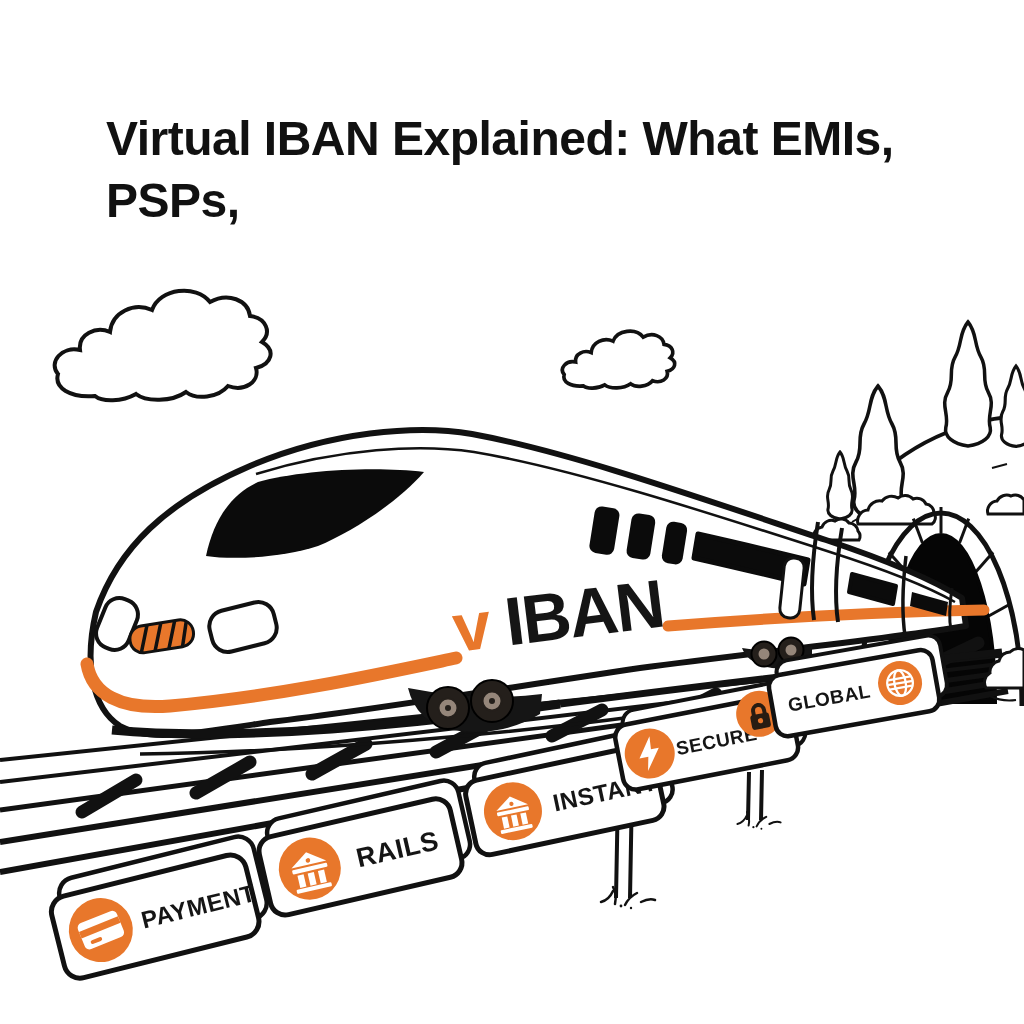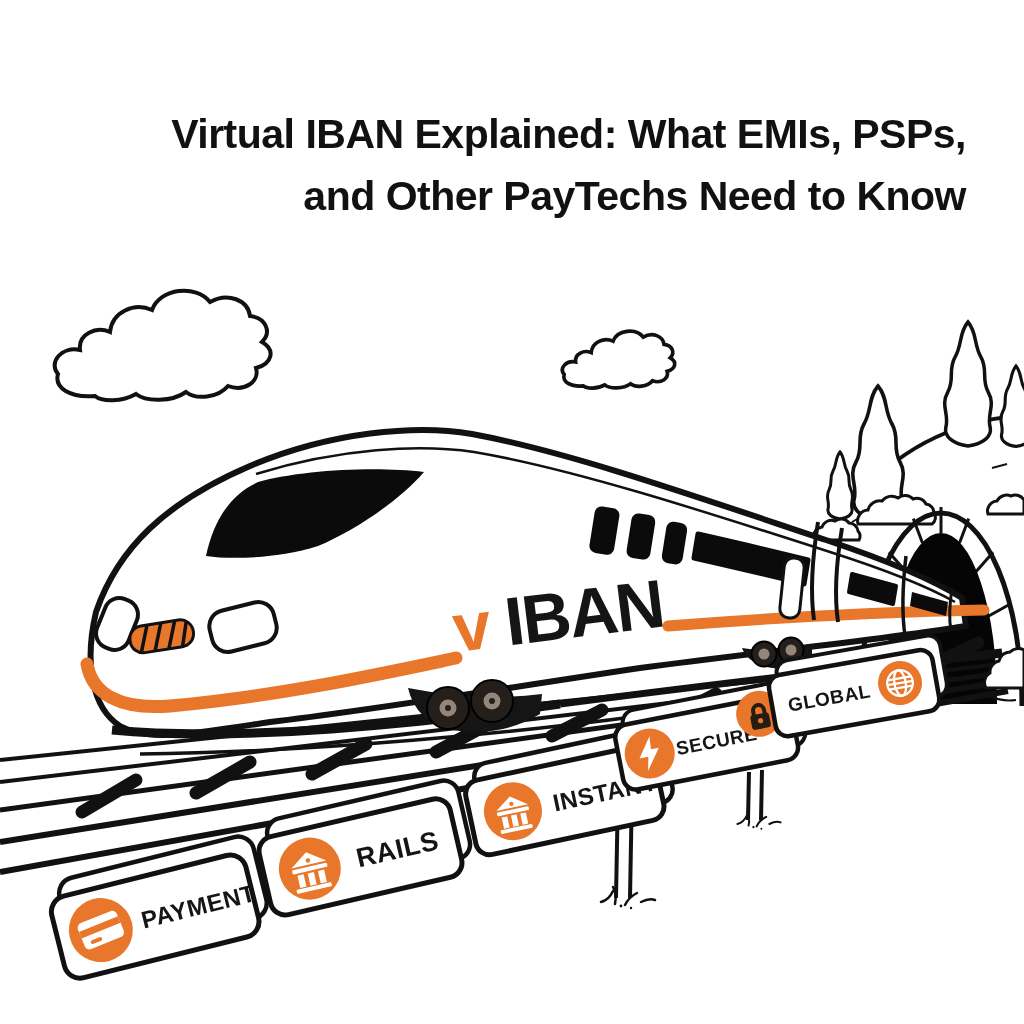--- a/index.html
+++ b/index.html
@@ -1,36 +1,35 @@
 <!DOCTYPE html>
 <html style="--accent: #E8772B; --ink: #111111; --bg: #FFFFFF;"><head>
 <meta charset="utf-8">
 <style>
   html,body{margin:0;padding:0;background:#fff;}
   .canvas{position:relative;width:1024px;height:1024px;background:var(--bg,#fff);overflow:hidden;
           font-family:"Liberation Sans",sans-serif;}
   .title{position:absolute;left:106px;top:76px;width:860px;color:var(--ink,#111);
-         font-weight:bold;font-size:41px;line-height:62px;letter-spacing:-0.5px;text-align:right;}
+         font-weight:bold;font-size:48px;line-height:62px;letter-spacing:-0.5px;}
   .title span{display:block;}
   svg text{font-family:"Liberation Sans",sans-serif;font-weight:bold;}
   .ln{stroke:#111;fill:none;}
   .outline{fill:#fff;stroke:#111;}
   .fillink{fill:#0b0b0b;}
   .accent-fill{fill:var(--accent,#E8772B);}
   .accent-stroke{stroke:var(--accent,#E8772B);fill:none;}
   .sign-label{fill:#151515;letter-spacing:0.5px;}
 </style>
 </head>
 <body>
 
 <div class="canvas">
 
   <h1 class="title">
     <span>Virtual IBAN Explained: What EMIs, PSPs,</span>
-    <span>and Other PayTechs Need to Know</span>
   </h1>
 
   <svg style="position:absolute;left:0;top:280px;" width="1024" height="744" viewBox="0 280 1024 744">
 
     <defs>
       <path id="cloud" d="M 95 396 C 70 398 54 388 58 374 C 48 362 62 346 80 350 C 78 334 96 326 110 332
         C 112 312 134 302 152 310 C 160 288 196 284 210 302 C 228 292 248 300 250 316 C 266 318 272 332 262 342
         C 276 350 272 364 256 368 C 260 382 244 392 228 386 C 218 398 196 400 186 392 C 172 402 146 402 136 394
         C 122 402 102 402 95 396 Z"></path>
       <path id="cypress" d="M 0 0 C 5 6 3 12 7 19 C 11 26 7 31 11 38 C 15 45 10 50 12 57 C 13 62 8 66 0 67

